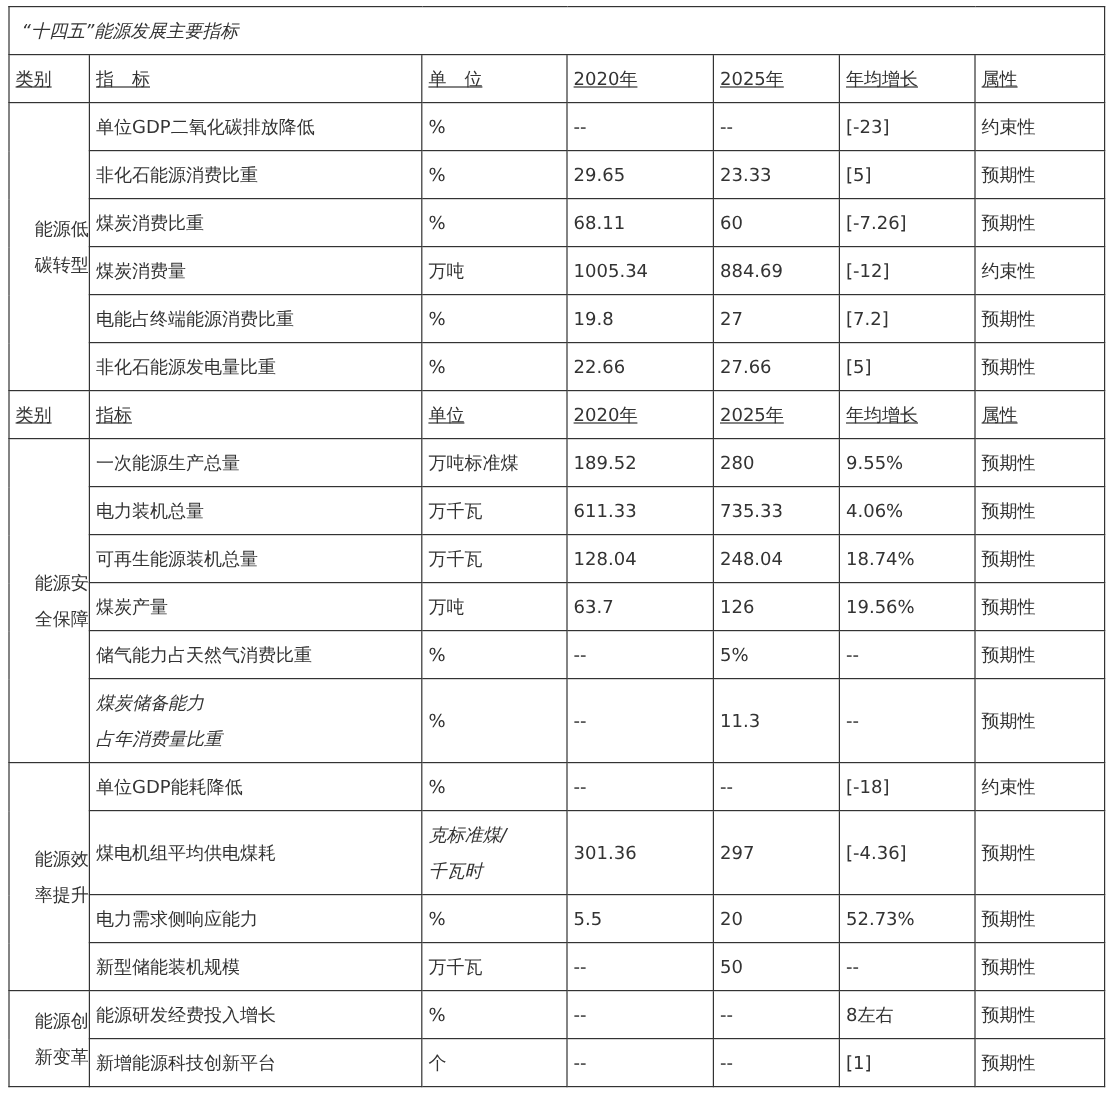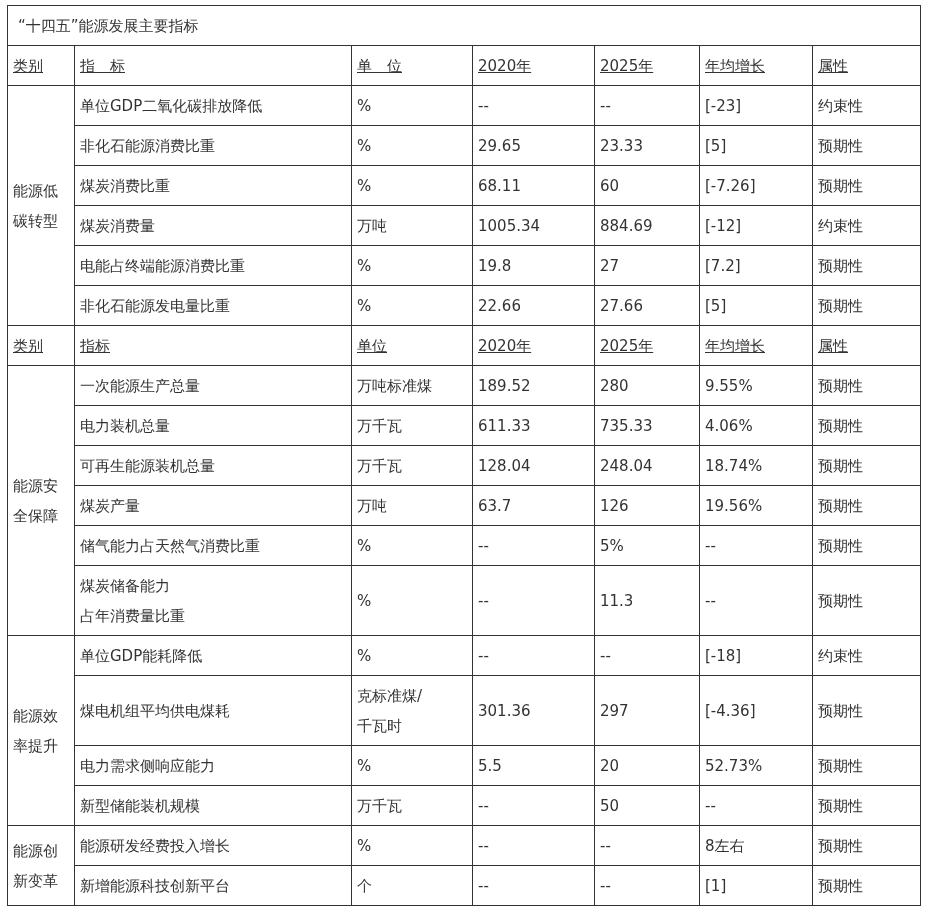--- a/index.html
+++ b/index.html
@@ -26,27 +26,27 @@
     }
     table.indicators td {
       border: 1px solid #333333;
       padding: 0 0 0 5px;
       vertical-align: middle;
       text-align: left;
       line-height: 30px;
       white-space: nowrap;
       overflow: hidden;
     }
-    tr.title-row td { height: 39px; padding-left: 10px; }
+    tr.title-row td { height: 39px; padding-left: 10px; font-style: italic; }
     tr.header-row td { height: 39px; text-decoration: underline; }
     tr.data-row td { height: 39px; }
     tr.data-row.tall td { height: 69px; }
     td.category-cell { white-space: normal; padding-left: 4px; }
-    .cat-line { display: block; line-height: 30px; }
-    .multi-line { display: block; line-height: 30px; }
+    .cat-line { display: block; line-height: 30px; text-align: right; }
+    .multi-line { display: block; line-height: 30px; font-style: italic; }
     col.c-cat { width: 67px; }
     col.c-ind { width: 277px; }
     col.c-unit { width: 121px; }
     col.c-2020 { width: 122px; }
     col.c-2025 { width: 105px; }
     col.c-growth { width: 113px; }
     col.c-attr { width: 108px; }
   </style>
 </head>
 <body>

